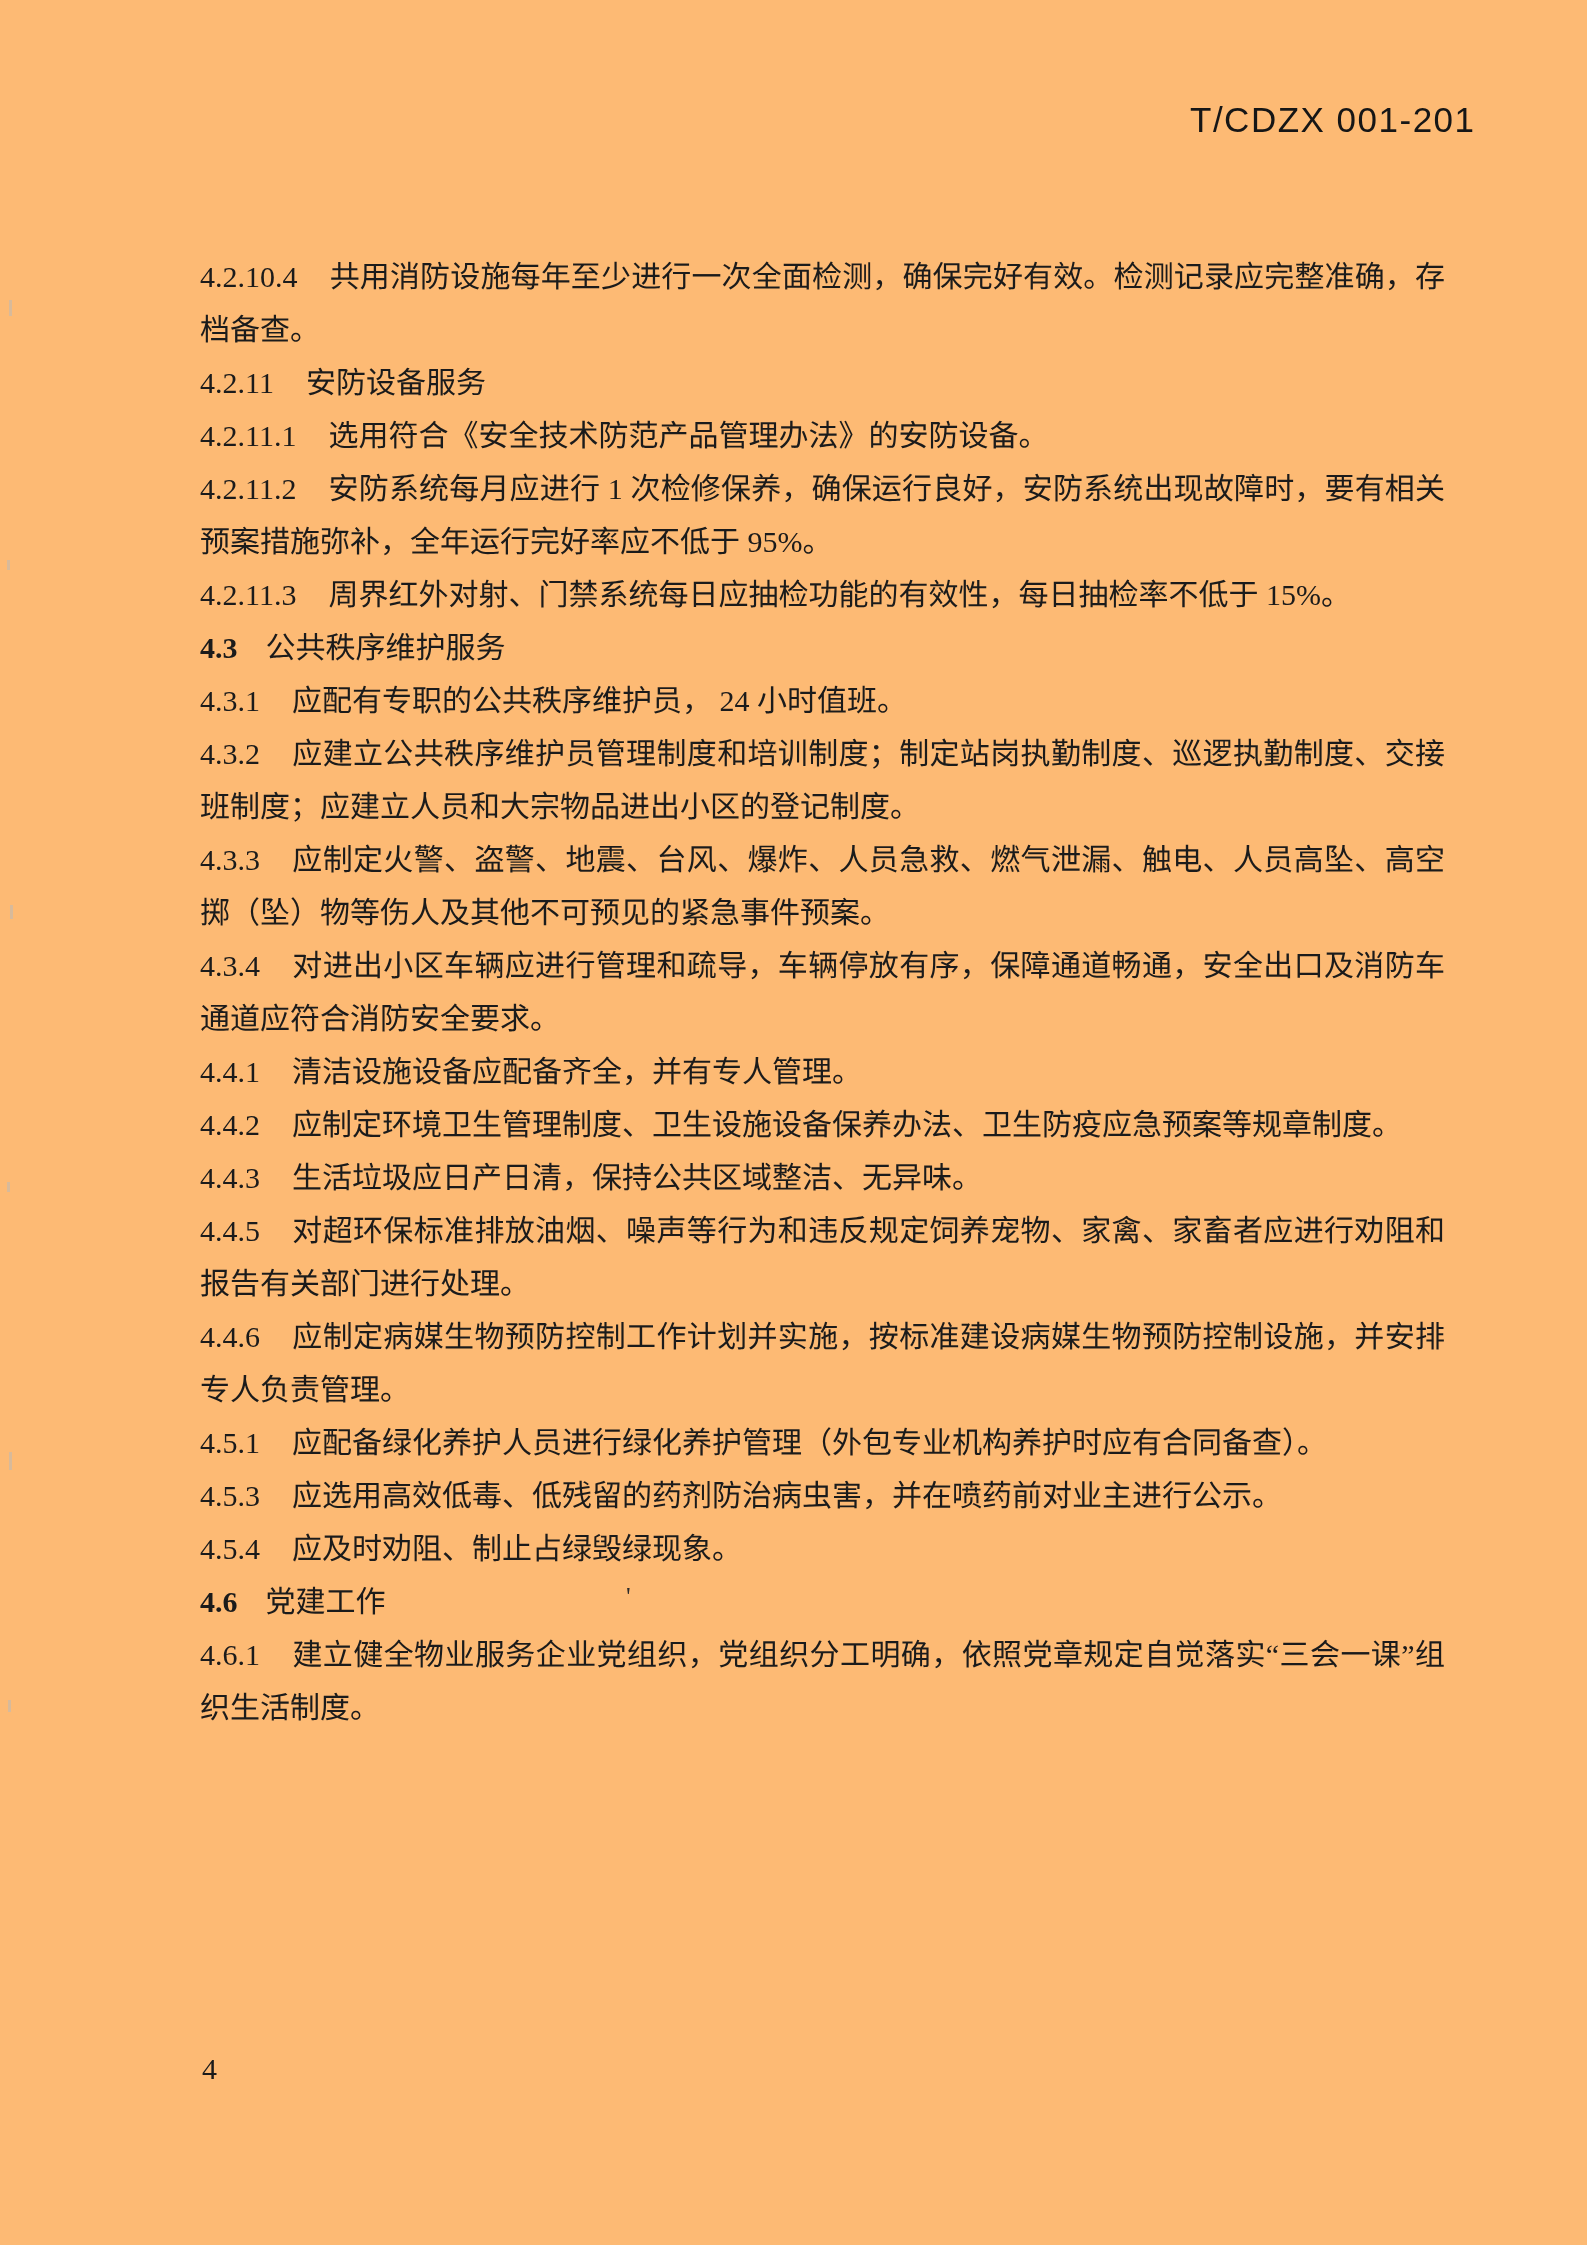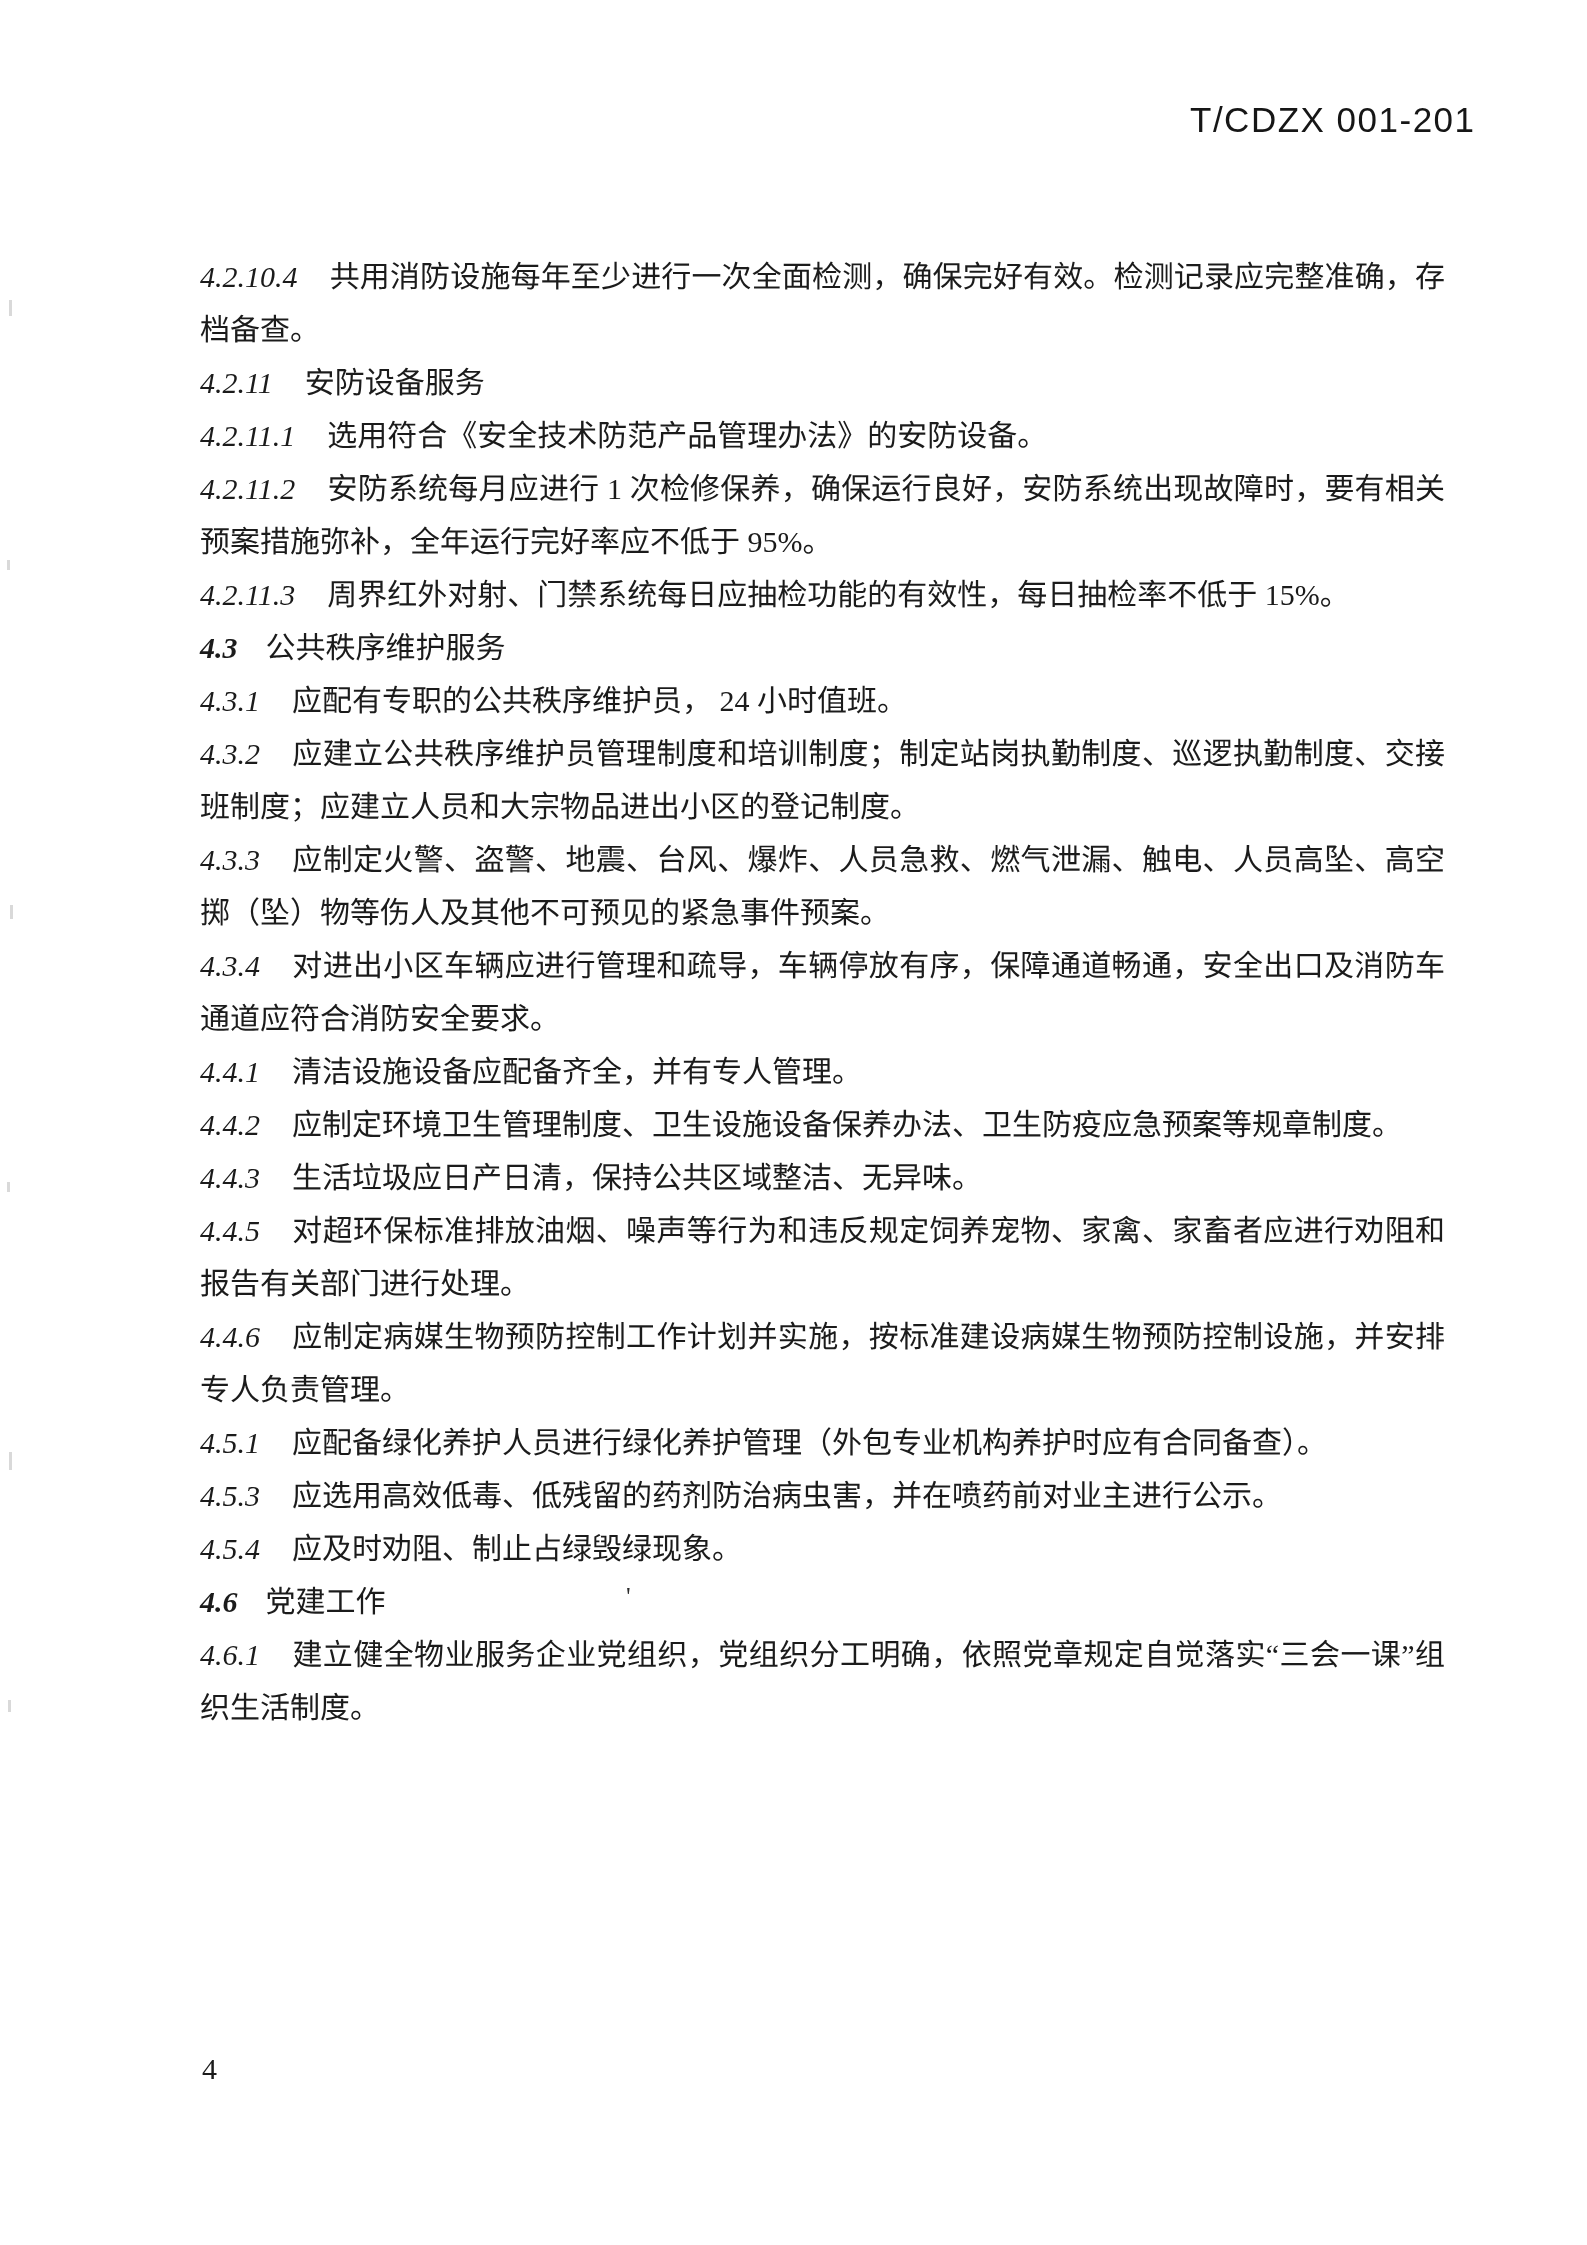--- a/index.html
+++ b/index.html
@@ -5,21 +5,21 @@
   html, body {
     margin: 0;
     padding: 0;
     background: #e8e8e8;
   }
   .page {
     position: relative;
     width: 1587px;
     height: 2245px;
     margin: 0 auto;
-    background: #ffffff;
+    background: #fdba74;
     color: #1b1b1b;
     font-family: "Liberation Serif", "DejaVu Serif", serif;
     overflow: hidden;
   }
   .doc-header {
     position: absolute;
     top: 100px;
     left: 1190px;
     font-family: "Liberation Sans", "DejaVu Sans", sans-serif;
     font-size: 35px;
@@ -37,21 +37,20 @@
     text-align: justify;
     text-justify: inter-ideograph;
   }
   .clause {
     margin: 0;
     padding: 0;
   }
   .clause .num {
     margin-right: 32px;
     white-space: nowrap;
-    font-style: italic;
   }
   .clause.section .num {
     font-weight: bold;
     margin-right: 28px;
   }
   .page-number {
     position: absolute;
     left: 202px;
     top: 2052px;
     font-size: 30px;

